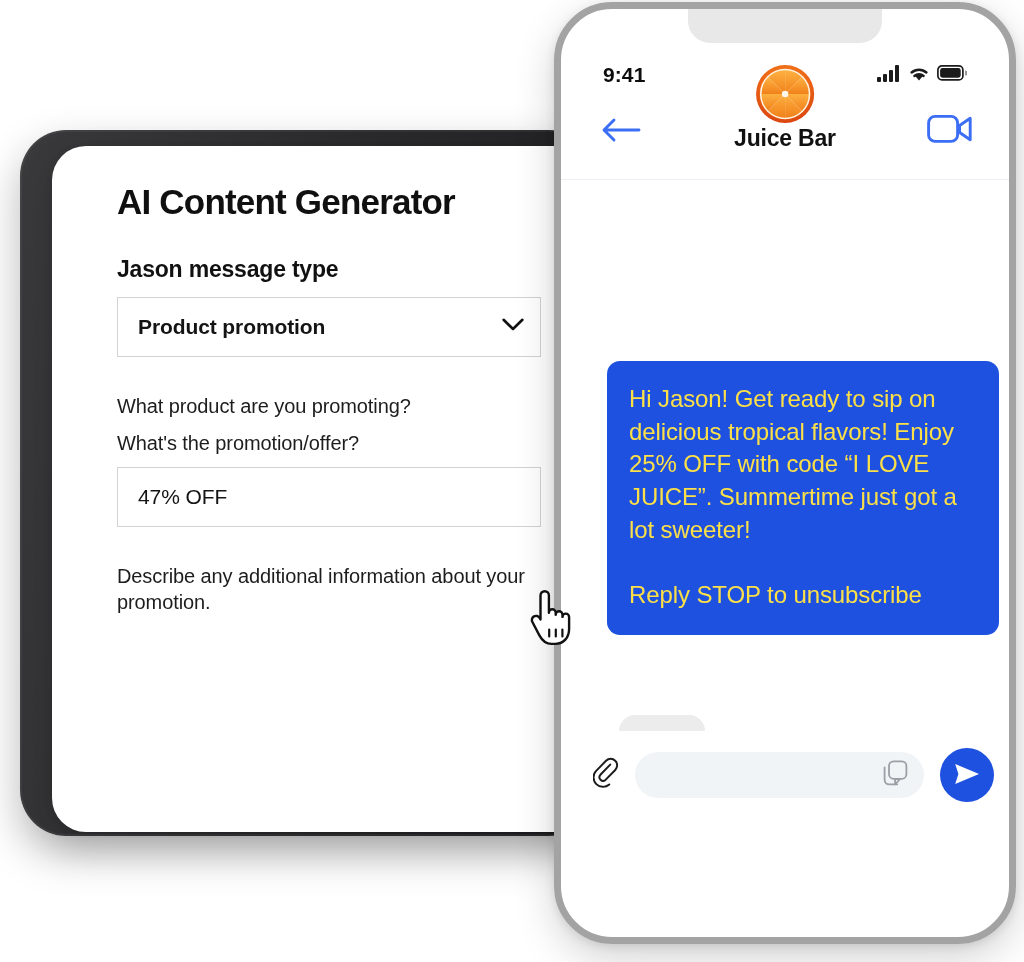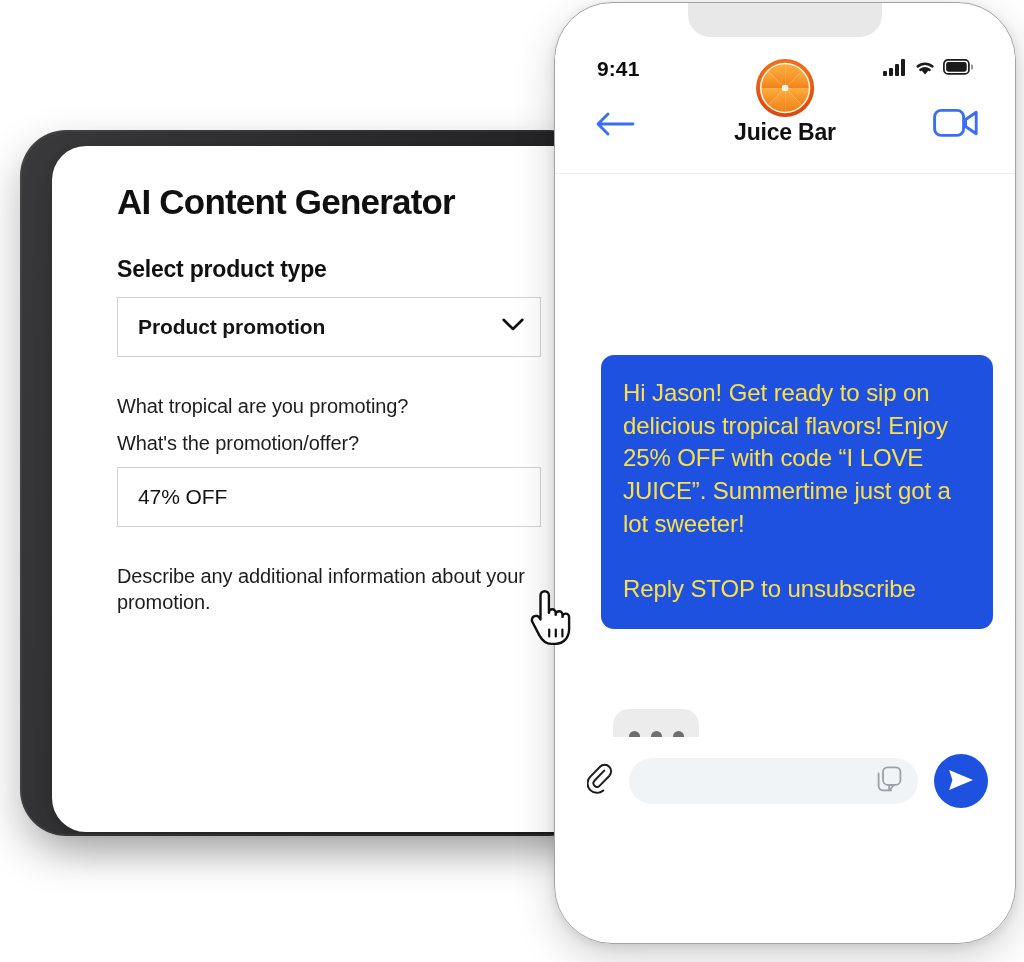--- a/index.html
+++ b/index.html
@@ -43,21 +43,21 @@
 
   .phone-body {
     position: absolute;
     left: 6px;
     top: 2px;
     width: 462px;
     height: 942px;
     border-radius: 58px;
     background: #ffffff;
     overflow: hidden;
-    border: 1px solid #a3a3a3;
+    border: 7px solid #a3a3a3;
   }
 
   .notch {
     position: absolute;
     left: 50%;
     transform: translateX(-50%);
     top: -18px;
     width: 194px;
     height: 52px;
     background: #e8e8e8;
@@ -363,32 +363,32 @@
 <div class="stage">
 
   <div class="tablet-wrap">
     <div class="tablet-frame"></div>
 
     <div class="form-card">
       <div class="card-inner">
 
         <div class="card-title">AI Content Generator</div>
 
-        <div class="field-label-strong">Select product type</div>
+        <div class="field-label-strong">Jason message type</div>
 
         <div class="field-box select-box">
           <span class="field-value bold">Product promotion</span>
           <span>
             <svg width="22" height="14" viewBox="0 0 22 14" fill="none" xmlns="http://www.w3.org/2000/svg">
               <path d="M1.6 1.8 L11 11 L20.4 1.8" stroke="#111111" stroke-width="2.6" stroke-linecap="round" stroke-linejoin="round"></path>
             </svg>
           </span>
         </div>
 
-        <div class="field-label">What tropical are you promoting?</div>
+        <div class="field-label">What product are you promoting?</div>
 
 
         <div class="field-label">What's the promotion/offer?</div>
 
         <div class="field-box">
           <span class="field-value">47% OFF</span>
         </div>
 
         <div class="field-label gap-sm">Describe any additional information about your promotion.</div>
 

